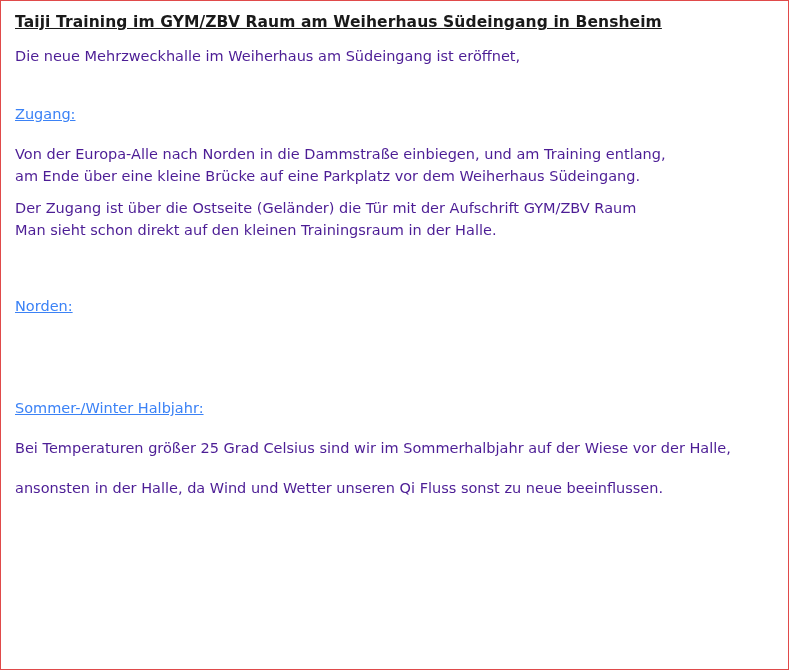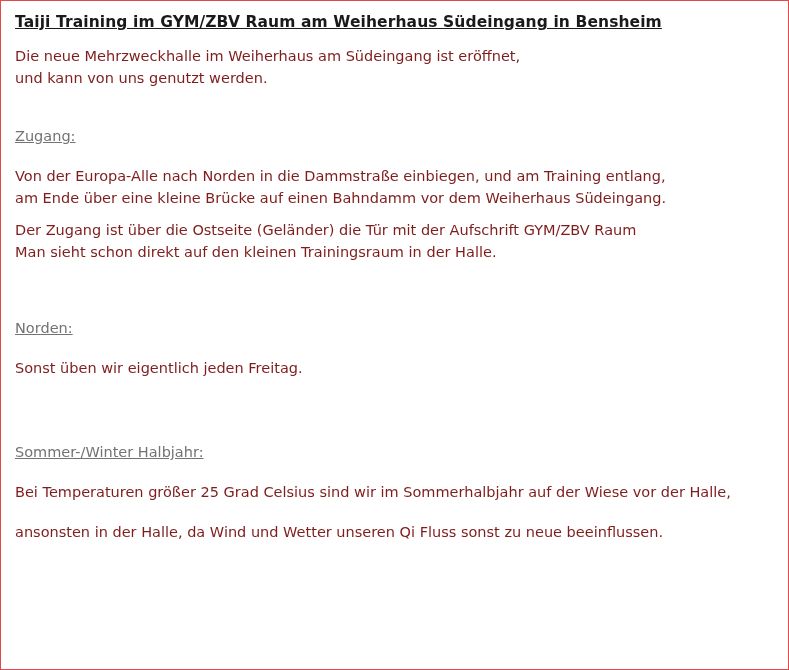--- a/index.html
+++ b/index.html
@@ -26,77 +26,75 @@
     font-size: 15.5px;
     font-weight: bold;
     color: #1a1a1a;
     text-decoration: underline;
     margin: 2px 0 14px 0;
     letter-spacing: 0.1px;
     white-space: nowrap;
   }
   .para {
     font-size: 14.5px;
-    color: #7f1d1d;
+    color: #4c1d95;
     line-height: 22px;
   }
   .line {
     display: block;
     white-space: nowrap;
   }
   .section-head {
     font-size: 14.5px;
-    color: #737373;
+    color: #3b82f6;
     text-decoration: underline;
     line-height: 22px;
     display: inline-block;
   }
   .gap-xl { height: 36px; }
   .gap-l  { height: 26px; }
   .gap-m  { height: 18px; }
   .gap-s  { height: 10px; }
   .block { margin: 0; }
 </style>
 </head>
 <body>
 
 <div class="page">
   <div class="content">
 
     <h1 class="doc-title">Taiji Training im GYM/ZBV Raum am Weiherhaus Südeingang in Bensheim</h1>
 
     <div class="para block">
       <span class="line">Die neue Mehrzweckhalle im Weiherhaus am Südeingang ist eröffnet,</span>
-      <span class="line">und kann von uns genutzt werden.</span>
     </div>
 
     <div class="gap-xl"></div>
 
     <div>
       <div class="section-head">Zugang:</div>
       <div class="gap-m"></div>
       <div class="para block">
         <span class="line">Von der Europa-Alle nach Norden in die Dammstraße einbiegen, und am Training entlang,</span>
-        <span class="line">am Ende über eine kleine Brücke auf einen Bahndamm vor dem Weiherhaus Südeingang.</span>
+        <span class="line">am Ende über eine kleine Brücke auf eine Parkplatz vor dem Weiherhaus Südeingang.</span>
       </div>
       <div class="gap-s"></div>
       <div class="para block">
         <span class="line">Der Zugang ist über die Ostseite (Geländer) die Tür mit der Aufschrift GYM/ZBV Raum</span>
         <span class="line">Man sieht schon direkt auf den kleinen Trainingsraum in der Halle.</span>
       </div>
     </div>
 
     <div class="gap-xl"></div>
     <div class="gap-m"></div>
 
     <div>
       <div class="section-head">Norden:</div>
       <div class="gap-m"></div>
       <div class="para block">
-        <span class="line">Sonst üben wir eigentlich jeden Freitag.</span>
       </div>
     </div>
 
     <div class="gap-xl"></div>
     <div class="gap-l"></div>
 
     <div>
       <div class="section-head">Sommer-/Winter Halbjahr:</div>
       <div class="gap-m"></div>
       <div class="para block">

